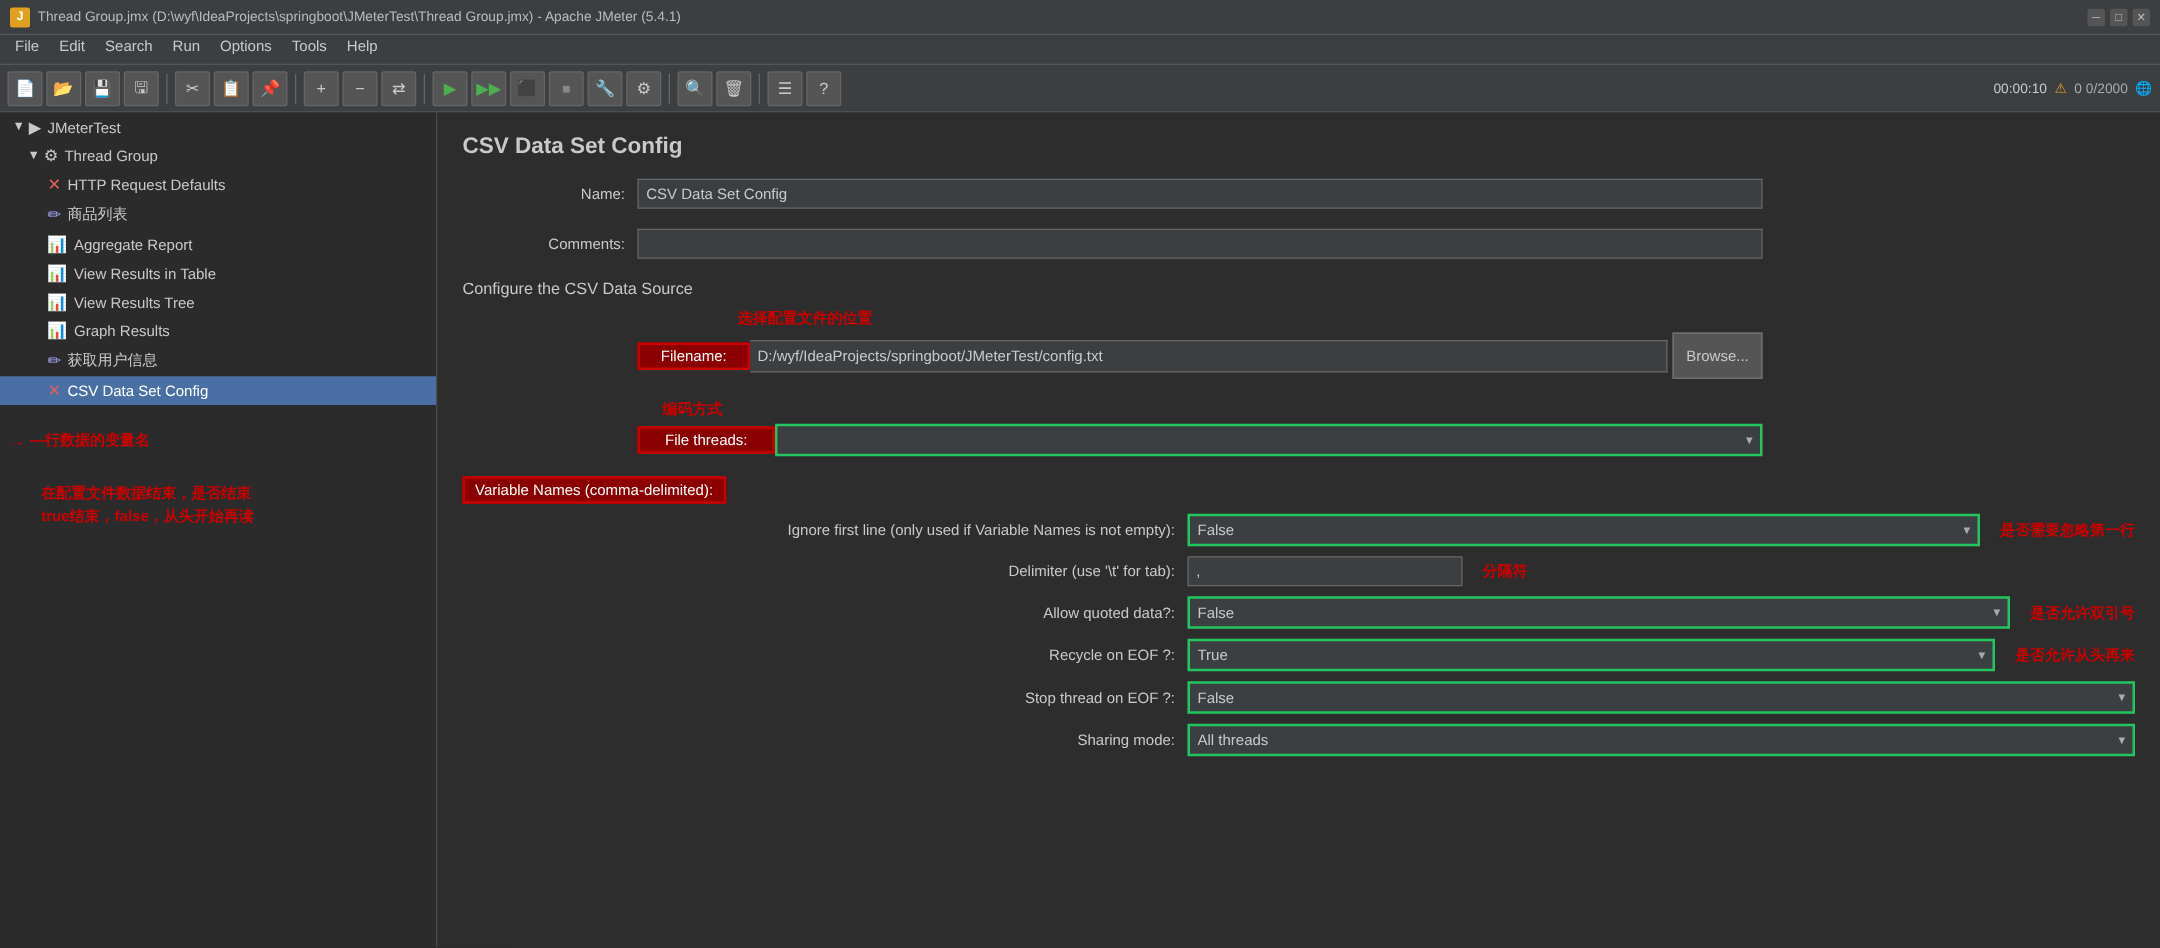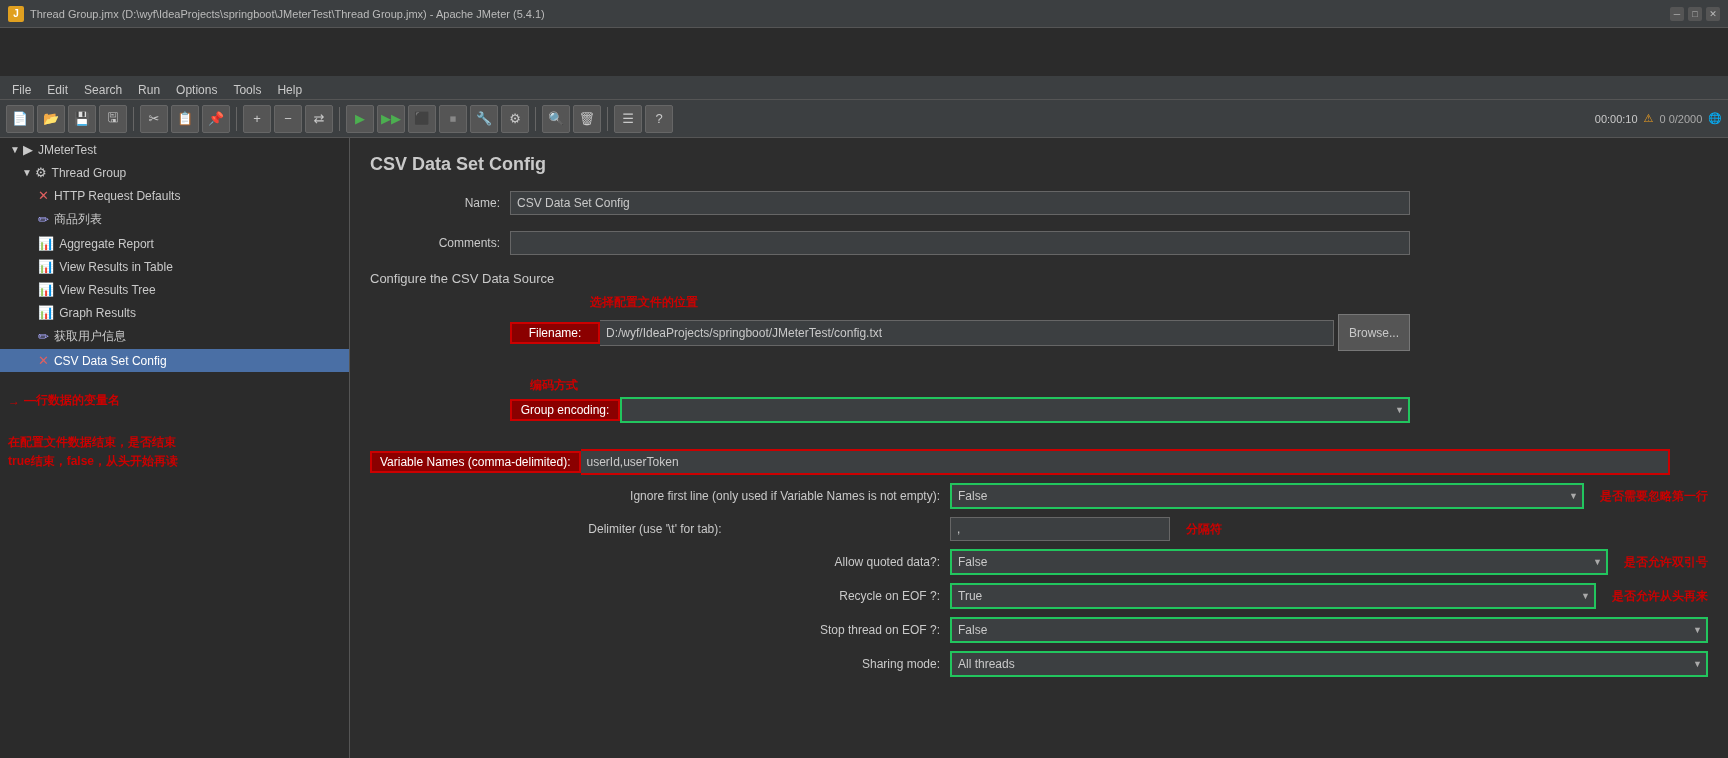--- a/index.html
+++ b/index.html
@@ -41,25 +41,24 @@
       background: #555; border-radius: 2px;
       display: flex; align-items: center; justify-content: center;
       font-size: 9px; cursor: pointer;
     }
 
     
     .menu-bar {
       background: #3c3f41;
       height: 24px;
       display: flex;
-      align-items: flex-end;
+      align-items: flex-start;
       padding: 0 4px;
       border-bottom: 1px solid #555;
       font-size: 12px;
-      margin-top: 48px;
     }
     .menu-item {
       padding: 2px 8px;
       cursor: pointer;
       color: #c9c9c9;
     }
 
     
     .toolbar {
       background: #3c3f41;
@@ -163,21 +162,21 @@
     .section-title {
       font-size: 13px;
       color: #c9c9c9;
       margin: 10px 0 8px 0;
     }
 
     
     .filename-row {
       display: flex;
       align-items: center;
-      margin-bottom: 18px;
+      margin-bottom: 8px;
     }
     .filename-label-box {
       background: #8b0000;
       border: 2px solid #cc0000;
       padding: 2px 8px;
       color: #fff;
       font-size: 12px;
       min-width: 90px;
       text-align: center;
     }
@@ -283,20 +282,21 @@
       font-weight: bold;
     }
 
     
     .bottom-annotation {
       color: #cc0000;
       font-size: 12px;
       font-weight: bold;
       margin-top: 12px;
       line-height: 1.6;
+      margin-left: 25px;
     }
   </style>
 </head>
 <body>
 
 <div class="title-bar">
   <div class="app-icon">
     <span>J</span>
   </div>
   <div class="title-text">Thread Group.jmx (D:\wyf\IdeaProjects\springboot\JMeterTest\Thread Group.jmx) - Apache JMeter (5.4.1)</div>
@@ -463,55 +463,54 @@
       </div>
     </div>
 
     <div style="display:flex; align-items:flex-start; margin-bottom:8px;">
       <div style="width:140px;"></div>
       <div style="flex:1; max-width:900px;">
         <div style="display:flex; justify-content:flex-start; margin-bottom:3px; padding-left: 20px;">
           <span class="annotation">编码方式</span>
         </div>
         <div class="filename-row">
-          <div class="file-encoding-label-box">Group encoding:</div>
+          <div class="file-encoding-label-box">File threads:</div>
           <div class="select-wrapper" style="flex:1;">
             <select>
               <option></option>
               <option>UTF-8</option>
               <option>GBK</option>
               <option>ISO-8859-1</option>
             </select>
           </div>
         </div>
       </div>
     </div>
 
     <div style="display:flex; align-items:center; margin-bottom:8px; position: relative;">
 
       <div style="width:0px;"></div>
       <div style="display:flex; align-items:center; flex:1; max-width:1300px; margin-left:0;">
         <div class="var-names-label-box">Variable Names (comma-delimited):</div>
-        <input class="var-names-input" style="flex: 1 1 0%;" value="userId,userToken">
       </div>
     </div>
 
     <div class="full-form-row">
       <div class="full-form-label" style="min-width:580px; text-align:right; padding-right:10px;">Ignore first line (only used if Variable Names is not empty):</div>
       <div class="select-wrapper" style="width:220px;">
         <select>
           <option>False</option>
           <option>True</option>
         </select>
       </div>
       <span class="inline-annotation">是否需要忽略第一行</span>
     </div>
 
     <div class="full-form-row">
-      <div class="full-form-label" style="min-width:580px; text-align:center; padding-right:10px;">Delimiter (use '\t' for tab):</div>
+      <div class="full-form-label" style="min-width:580px; text-align:right; padding-right:10px;">Delimiter (use '\t' for tab):</div>
       <input class="form-input" style="width: 220px; flex: 0 0 auto;" value=",">
       <span class="inline-annotation">分隔符</span>
     </div>
 
     <div class="full-form-row">
       <div class="full-form-label" style="min-width:580px; text-align:right; padding-right:10px;">Allow quoted data?:</div>
       <div class="select-wrapper" style="width:220px;">
         <select>
           <option>False</option>
           <option>True</option>

